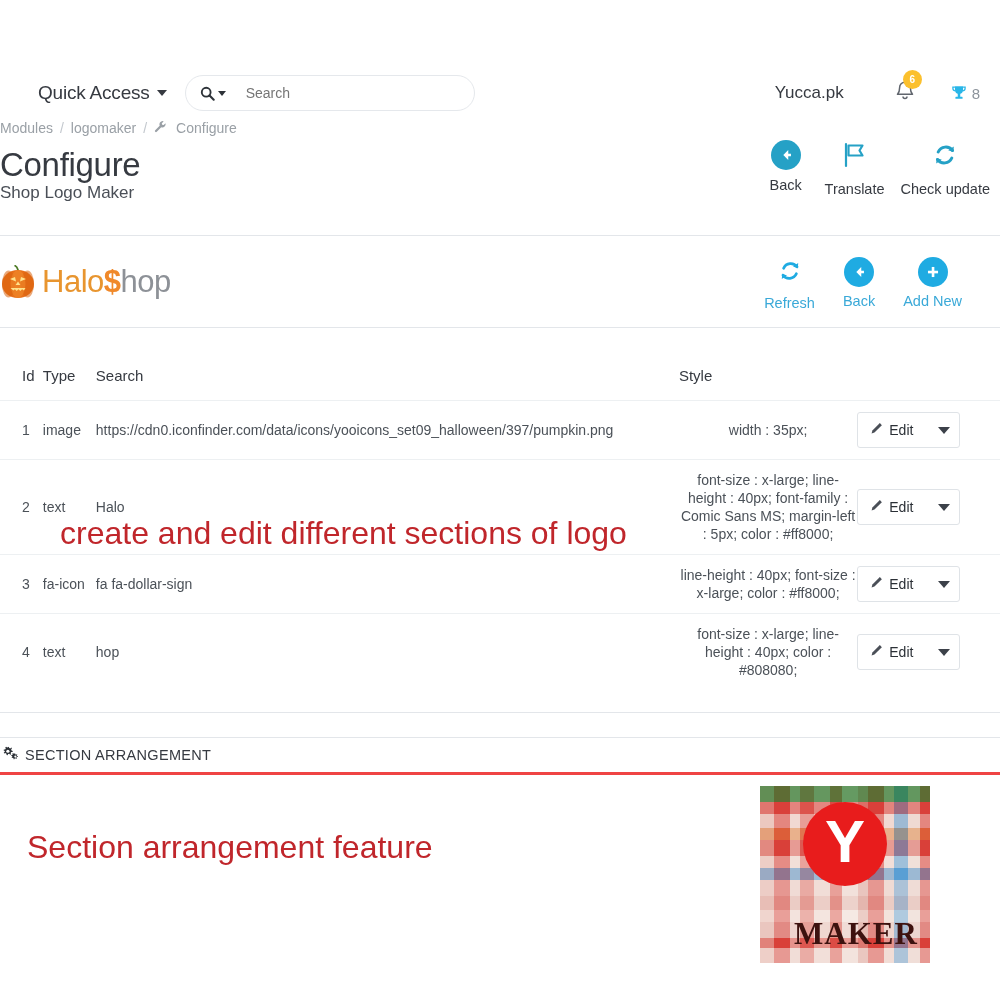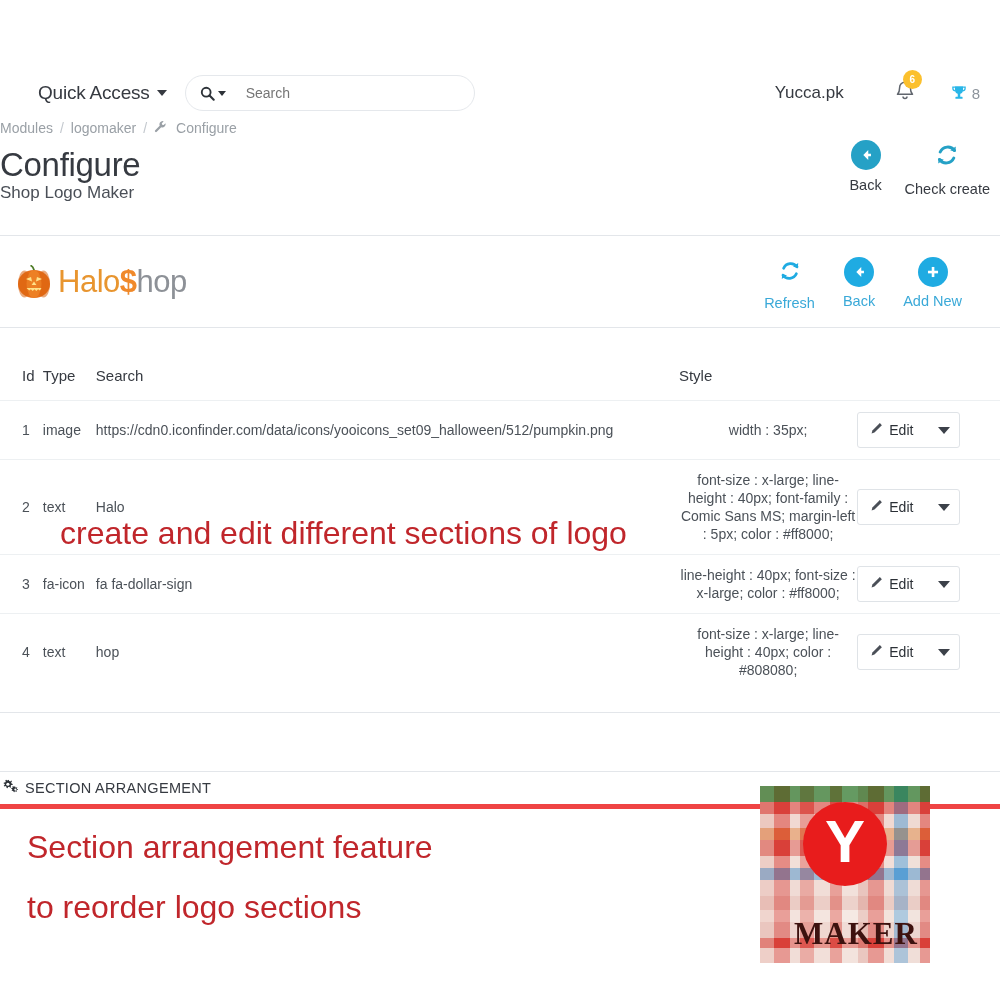--- a/index.html
+++ b/index.html
@@ -126,21 +126,21 @@
     position: absolute; left: 0; width: 1000px;
     background: #ffffff;
     border: 1px solid #e3e6ea;
     border-left: none; border-right: none;
   }
   .panel-logo {
     top: 235px; height: 93px;
     display: flex; align-items: center;
   }
   .logo-area {
-    display: flex; align-items: center; padding-left: 16px;
+    display: flex; align-items: center; 
   }
   .pumpkin {
     width: 36px; height: 34px; position: relative; margin-right: 6px;
   }
   .logo-text { font-size: 31px; letter-spacing: -0.5px; }
   .logo-text .orange { color: #e8952f; }
   .logo-text .dollar { color: #f0892a; font-weight: bold; }
   .logo-text .gray { color: #8d9197; }
 
   .panel-actions {
@@ -198,22 +198,22 @@
   .edit-btn .dncaret {
     width: 0; height: 0;
     border-left: 6px solid transparent;
     border-right: 6px solid transparent;
     border-top: 7px solid #3c4149;
   }
 
   
   .panel-sa {
     top: 737px; height: 38px;
-    border-bottom: 5px solid #ef4444;
-    display: flex; align-items: center; margin-top: 34px;
+    border-bottom: 3px solid #ef4444;
+    display: flex; align-items: center;
   }
   .sa-title {
     display: flex; align-items: center; gap: 6px;
     font-size: 14.5px; color: #363a41; letter-spacing: 0.3px;
     padding-left: 2px;
   }
 
   
   .anno {
     position: absolute; color: #c0262b;
@@ -324,31 +324,40 @@
     <div class="tool-btn">
       <span class="ico-circle">
         <svg width="18" height="18" viewBox="0 0 20 20" aria-hidden="true">
           <path d="M12.5 4.5 7 10l5.5 5.5z" fill="#ffffff"></path>
           <rect x="10.5" y="8.6" width="5" height="2.8" fill="#ffffff"></rect>
         </svg>
       </span>
       <span class="tlabel">Back</span>
     </div>
 
+    <div class="tool-btn">
+      <span>
+        <svg width="30" height="30" viewBox="0 0 30 30" aria-hidden="true">
+          <line x1="6" y1="4" x2="6" y2="26" stroke="#25a1c6" stroke-width="2.2" stroke-linecap="round"></line>
+          <path d="M8.5 5.5h14l-3 5 3 5h-14z" fill="none" stroke="#25a1c6" stroke-width="2.2" stroke-linejoin="round"></path>
+        </svg>
+      </span>
+      <span class="tlabel">Translate</span>
+    </div>
 
     <div class="tool-btn">
       <span>
         <svg width="30" height="30" viewBox="0 0 30 30" aria-hidden="true">
           <path d="M22.5 10.5A8.3 8.3 0 0 0 8.2 12" fill="none" stroke="#25a1c6" stroke-width="3" stroke-linecap="round"></path>
           <path d="M7.5 19.5A8.3 8.3 0 0 0 21.8 18" fill="none" stroke="#25a1c6" stroke-width="3" stroke-linecap="round"></path>
           <path d="M23.8 6.5 23.4 12l-5.2-1.8z" fill="#25a1c6"></path>
           <path d="M6.2 23.5 6.6 18l5.2 1.8z" fill="#25a1c6"></path>
         </svg>
       </span>
-      <span class="tlabel">Check create</span>
+      <span class="tlabel">Check update</span>
     </div>
 
   </div>
 
   <div class="panel panel-logo">
 
     <div class="logo-area">
       <span class="pumpkin">
         <svg width="36" height="34" viewBox="0 0 36 34" aria-hidden="true">
           <path d="M18 5c-.6-2.2-1-3.4-2.8-4.2" fill="none" stroke="#4c7a24" stroke-width="1.8" stroke-linecap="round"></path>
@@ -411,21 +420,21 @@
           <th class="col-type">Type</th>
           <th class="col-content">Search</th>
           <th class="col-style">Style</th>
           <th class="col-act"></th>
         </tr>
       </thead>
       <tbody>
         <tr>
           <td class="col-id">1</td>
           <td class="col-type">image</td>
-          <td class="col-content">https://cdn0.iconfinder.com/data/icons/yooicons_set09_halloween/512/pumpkin.png</td>
+          <td class="col-content">https://cdn0.iconfinder.com/data/icons/yooicons_set09_halloween/397/pumpkin.png</td>
           <td class="col-style">width : 35px;</td>
           <td class="col-act">
             <span class="edit-btn">
               <span class="pencil">
                 <svg width="13" height="13" viewBox="0 0 14 14" aria-hidden="true">
                   <path d="M10.6 1.2 12.8 3.4 4.8 11.4 1.7 12.3 2.6 9.2z" fill="#4a4f57"></path>
                 </svg>
               </span>
               <span class="etxt">Edit</span>
               <span class="split">
@@ -504,21 +513,20 @@
           <path d="M13.4 8.3l.6-.2.3.9.9.2.6-.6.5.5-.6.7.3.9.9.3-.1.7-1 .1-.5.7.4.9-.7.4-.7-.7-.9.1-.3.9-.8-.1-.1-1-.8-.5-.8.4-.4-.7.7-.7-.2-.9-.9-.3.1-.7 1-.1.5-.8-.4-.8.7-.4.6.7.7-.4z" fill="#2b3036"></path>
           <circle cx="14.2" cy="11.3" r="1.2" fill="#ffffff"></circle>
         </svg>
       </span>
       <span>SECTION ARRANGEMENT</span>
     </div>
   </div>
 
   <div class="anno anno-1">create and edit different sections of logo</div>
   <div class="anno anno-2">Section arrangement feature</div>
-  <div class="anno anno-3">to reorder logo sections</div>
 
   <div class="lmimg">
     <svg width="170" height="177" viewBox="0 0 170 177" aria-hidden="true" style="position:absolute;top:0;left:0;z-index:1">
       <rect width="170" height="177" fill="#f3e2dc"></rect>
 
       <rect x="0" y="0" width="14" height="177" fill="#e8b9b0"></rect>
       <rect x="14" y="0" width="16" height="177" fill="#d9403a"></rect>
       <rect x="30" y="0" width="10" height="177" fill="#f0d7d0"></rect>
       <rect x="40" y="0" width="14" height="177" fill="#e06a63"></rect>
       <rect x="54" y="0" width="16" height="177" fill="#f2dcd4"></rect>

